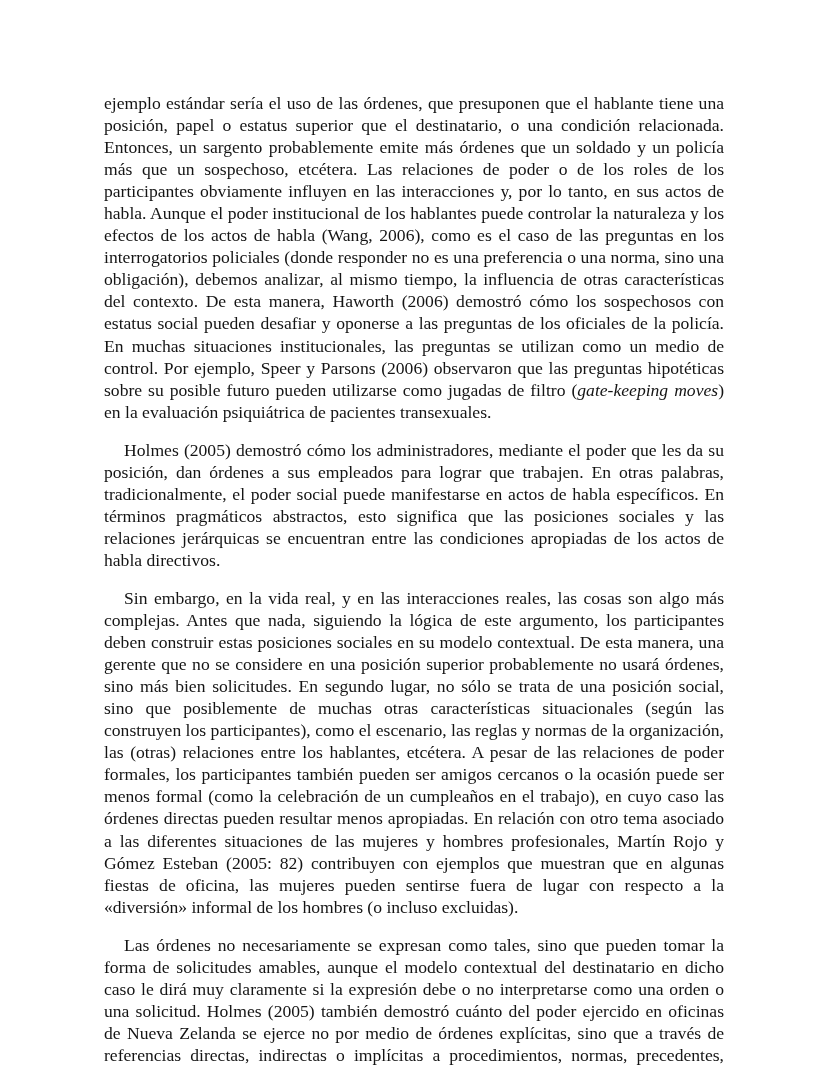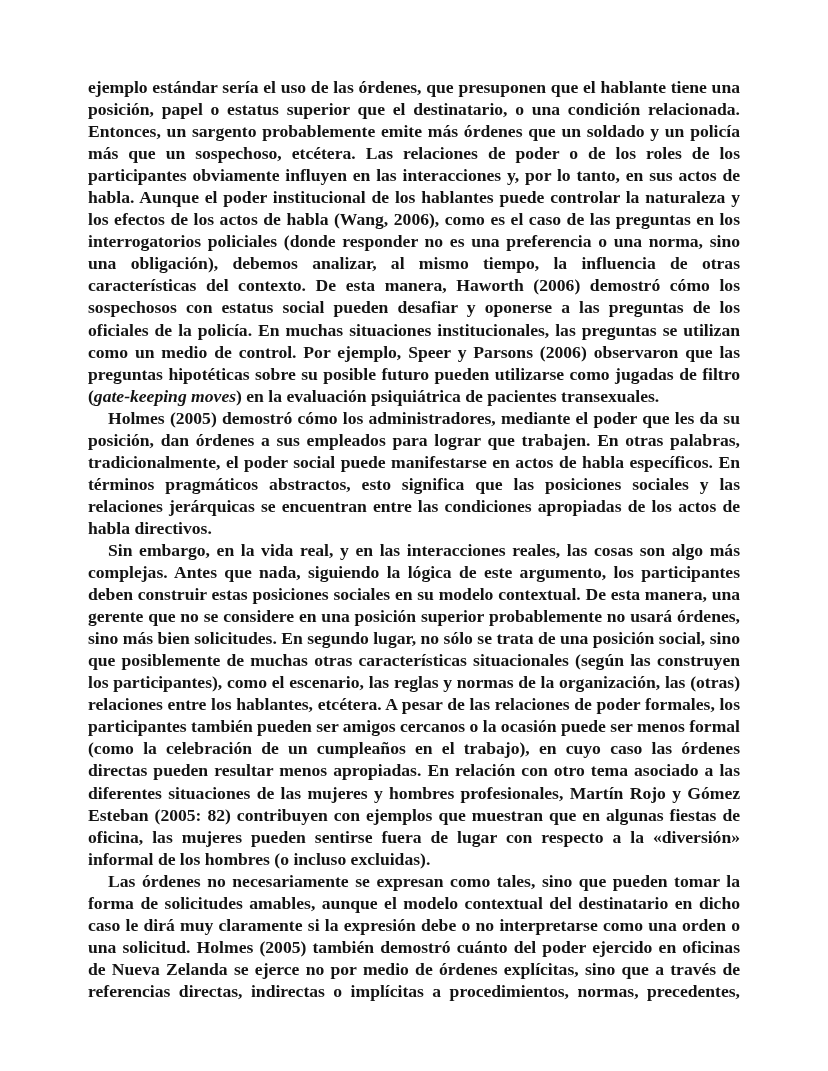--- a/index.html
+++ b/index.html
@@ -28,25 +28,24 @@
     font-size: 17.6px;
     line-height: 22.05px;
     color: #141414;
     text-align: justify;
     text-justify: inter-word;
     -webkit-hyphens: none;
     hyphens: none;
   }
 
   .para {
-    margin: 0;
+    margin: 16px;
     padding: 0;
     text-align: justify;
     text-indent: 0;
-    font-weight: bold;
   }
 
   .para.indented {
     text-indent: 20px;
   }
 
   
   .para.justify-last {
     text-align-last: justify;
   }

